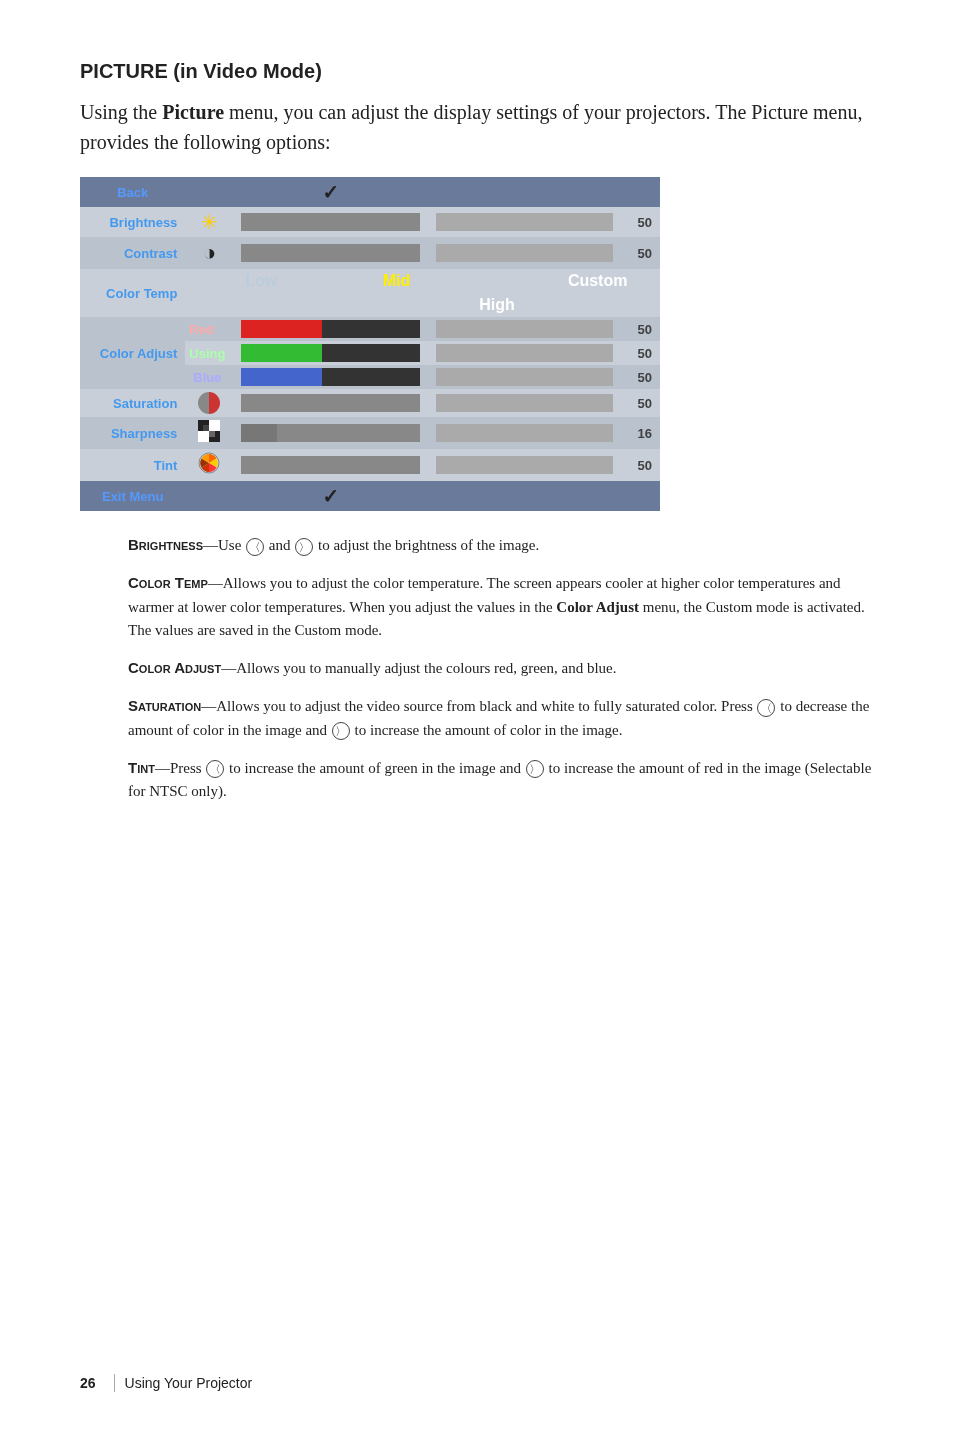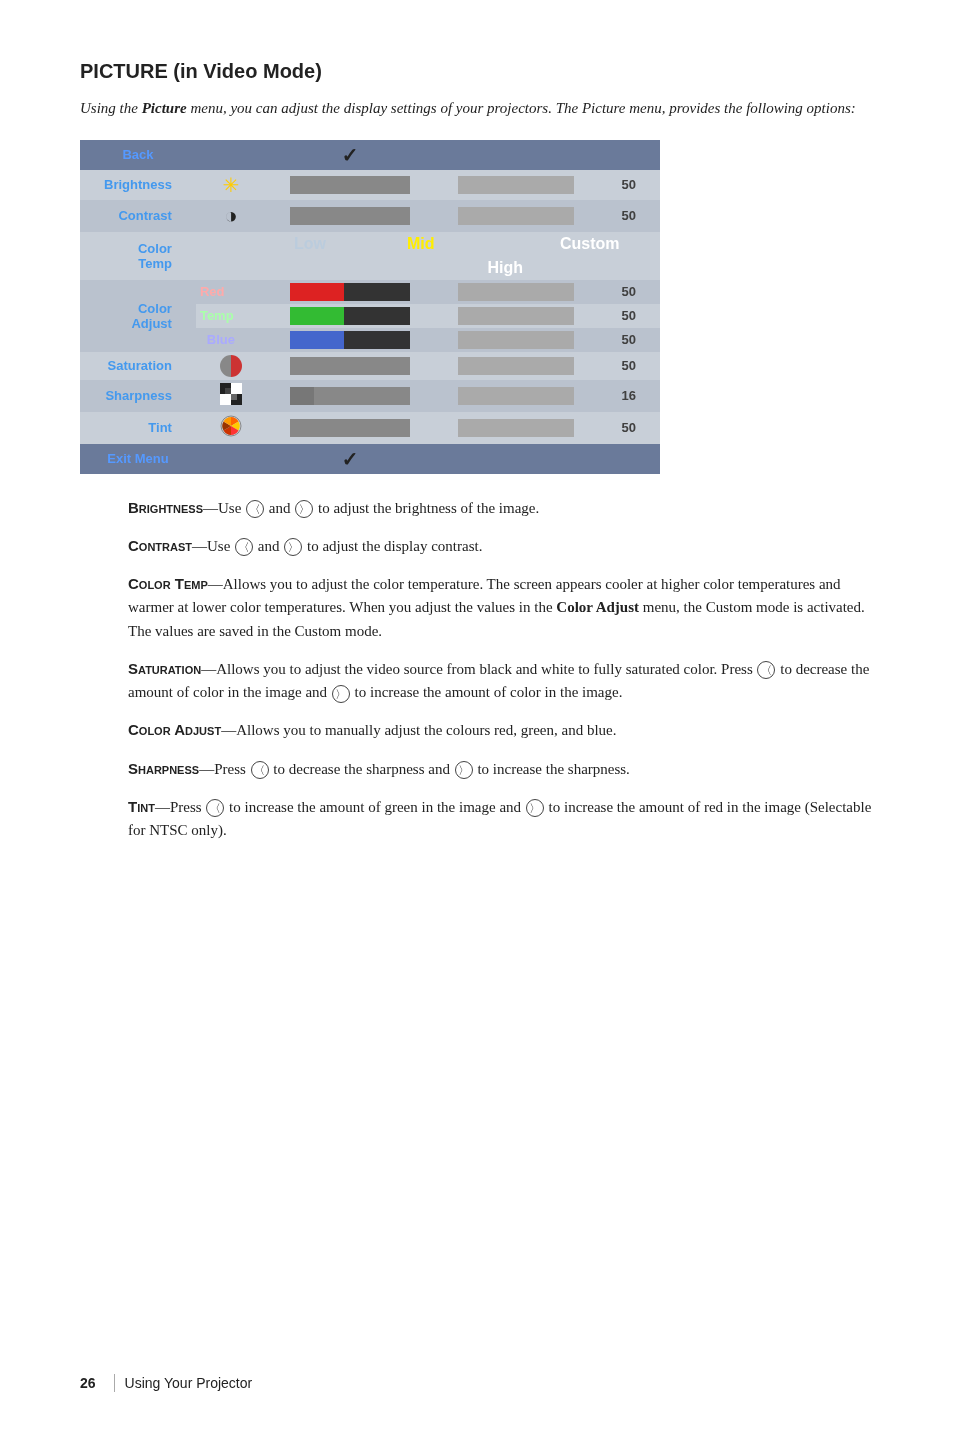--- a/index.html
+++ b/index.html
@@ -14,36 +14,35 @@
     }
 
     .page-title {
       font-family: Arial, sans-serif;
       font-size: 20px;
       font-weight: bold;
       margin-bottom: 14px;
     }
 
     .intro-text {
-      font-size: 15px;
+      font-size: 20px;
       line-height: 1.5;
       margin-bottom: 20px;
-      font-style: italic;
     }
 
     
     .menu-table {
       border-collapse: collapse;
       width: 580px;
       margin-bottom: 22px;
       background: #b0b8c8;
     }
 
     .menu-table td {
-      padding: 3px 24px;
+      padding: 3px 8px;
       font-size: 13px;
       vertical-align: middle;
     }
 
     .menu-row-header {
       background: #6a7a9a;
     }
     .menu-row-header td {
       color: #fff;
       font-weight: bold;
@@ -272,21 +271,21 @@
     <td class="subrow-label" style="color:#ffaaaa; text-align:left; padding-left:4px;">Red</td>
     <td class="bar-cell">
       <div class="bar-outer" style="background:#333;"><div class="bar-fill bar-fill-red"></div></div>
     </td>
     <td class="bar-cell">
       <div class="bar-outer" style="background:#aaa;"></div>
     </td>
     <td class="value-cell">50</td>
   </tr>
   <tr class="menu-row">
-    <td class="subrow-label" style="color:#aaffaa; text-align:left; padding-left:4px;">Temp</td>
+    <td class="subrow-label" style="color:#aaffaa; text-align:left; padding-left:4px;">Using</td>
     <td class="bar-cell">
       <div class="bar-outer" style="background:#333;"><div class="bar-fill bar-fill-green"></div></div>
     </td>
     <td class="bar-cell">
       <div class="bar-outer" style="background:#aaa;"></div>
     </td>
     <td class="value-cell">50</td>
   </tr>
   <tr class="menu-row-alt">
     <td class="subrow-label" style="color:#aaaaff; text-align:center; padding-left:4px;">Blue</td>
@@ -367,39 +366,33 @@
   </tr>
 </tbody>
   </table>
 
 <div class="desc-section">
 
   <p class="desc-para">
     <span class="desc-term">Brightness</span>—Use <span class="circle-btn">〈</span> and <span class="circle-btn">〉</span> to adjust the brightness of the image.
   </p>
 
-  <p class="desc-para">
-    <span class="desc-term">Contrast</span>—Use <span class="circle-btn">〈</span> and <span class="circle-btn">〉</span> to adjust the display contrast.
-  </p>
 
   <p class="desc-para">
     <span class="desc-term">Color Temp</span>—Allows you to adjust the color temperature. The screen appears cooler at higher color temperatures and warmer at lower color temperatures. When you adjust the values in the <strong>Color Adjust</strong> menu, the Custom mode is activated. The values are saved in the Custom mode.
   </p>
 
   <p class="desc-para">
+    <span class="desc-term">Color Adjust</span>—Allows you to manually adjust the colours red, green, and blue.
+  </p>
+
+  <p class="desc-para">
     <span class="desc-term">Saturation</span>—Allows you to adjust the video source from black and white to fully saturated color. Press <span class="circle-btn">〈</span> to decrease the amount of color in the image and <span class="circle-btn">〉</span> to increase the amount of color in the image.
   </p>
 
-  <p class="desc-para">
-    <span class="desc-term">Color Adjust</span>—Allows you to manually adjust the colours red, green, and blue.
-  </p>
-
-  <p class="desc-para">
-    <span class="desc-term">Sharpness</span>—Press <span class="circle-btn">〈</span> to decrease the sharpness and <span class="circle-btn">〉</span> to increase the sharpness.
-  </p>
 
   <p class="desc-para">
     <span class="desc-term">Tint</span>—Press <span class="circle-btn">〈</span> to increase the amount of green in the image and <span class="circle-btn">〉</span> to increase the amount of red in the image (Selectable for NTSC only).
   </p>
 
 </div>
 
 <div class="page-footer">
   <span class="footer-page-num">26</span>
   <div class="footer-divider"></div>

